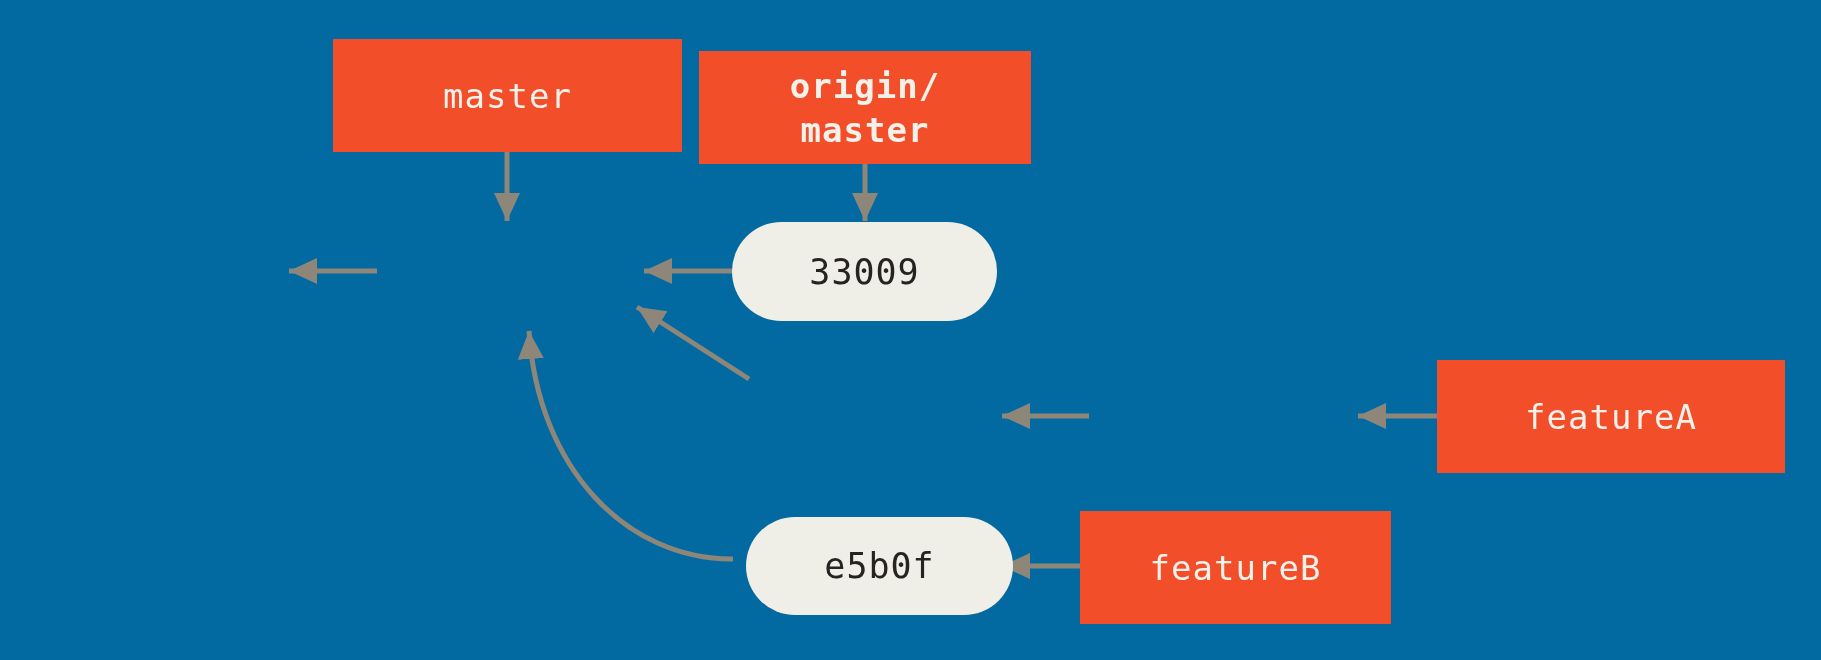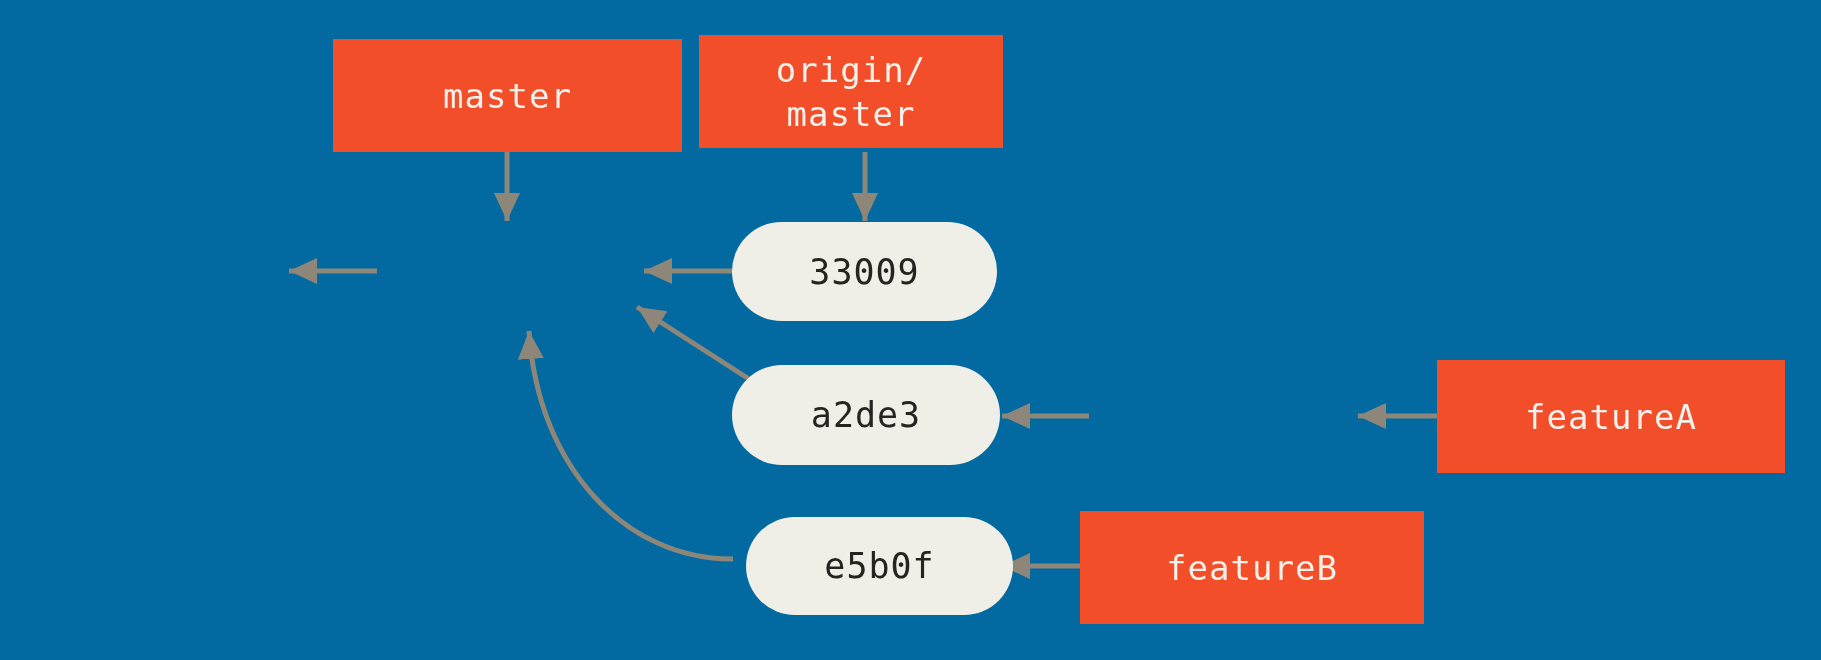--- a/index.html
+++ b/index.html
@@ -40,23 +40,23 @@
     color: #262320;
     border-radius: 50px;
     display: flex;
     align-items: center;
     justify-content: center;
     font-size: 35px;
     letter-spacing: 1px;
   }
   
   #b-master   { left: 333px;  top: 39px;  width: 349px; height: 113px; }
-  #b-origin   { left: 699px;  top: 35px;  width: 304px; height: 113px; }
+  #b-origin   { left: 699px;  top: 51px;  width: 332px; height: 113px; font-weight: bold; }
   #b-featureA { left: 1437px; top: 360px; width: 348px; height: 113px; }
-  #b-featureB { left: 1080px; top: 511px; width: 344px; height: 113px; }
+  #b-featureB { left: 1080px; top: 511px; width: 311px; height: 113px; }
   
   #c-4b078 { left: 20px;   top: 221px; width: 267px; height: 100px; }
   #c-1edee { left: 377px;  top: 221px; width: 265px; height: 100px; }
   #c-33009 { left: 732px;  top: 222px; width: 265px; height: 99px;  }
   #c-a2de3 { left: 732px;  top: 365px; width: 268px; height: 100px; }
   #c-0d708 { left: 1089px; top: 366px; width: 268px; height: 100px; }
   #c-e5b0f { left: 746px;  top: 517px; width: 267px; height: 98px;  }
   .edge {
     stroke: #8e8779;
     stroke-width: 5;
@@ -85,16 +85,15 @@
     <path class="edge" d="M 1080 566 L 1002 566" marker-end="url(#ah)"></path>
   </svg>
 
   <div id="b-master" class="branch">master</div>
   <div id="b-origin" class="branch">origin/
 master</div>
   <div id="b-featureA" class="branch">featureA</div>
   <div id="b-featureB" class="branch">featureB</div>
 
   <div id="c-33009" class="commit">33009</div>
-  <div id="c-a2de3" class="commit">a2de3</div>
   <div id="c-e5b0f" class="commit">e5b0f</div>
 
 </div>
 
 </body></html>

